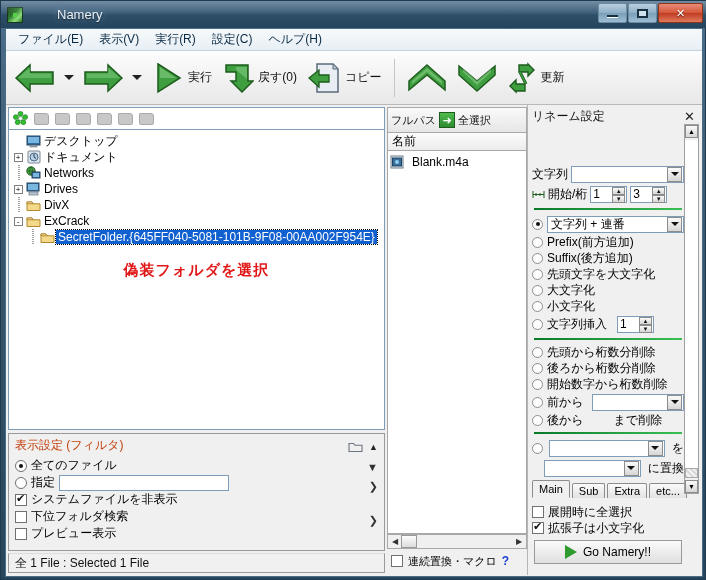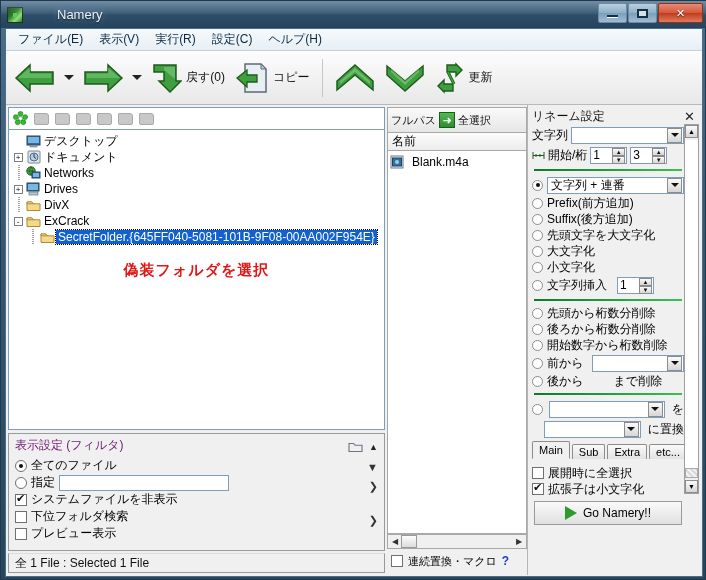--- a/index.html
+++ b/index.html
@@ -117,21 +117,21 @@
   #red-note {
     color:#e11818; font-size:15px; font-weight:bold; text-align:center;
     margin-top:16px; letter-spacing:1px;
   }
 
   
   #disp-box {
     height:118px; margin-top:3px; background:#f0f0f0;
     border:1px solid #9a9a9a; position:relative; padding:3px 6px;
   }
-  #disp-box .title { font-size:12px; color:#701a75; margin-bottom:3px; }
+  #disp-box .title { font-size:12px; color:#c2410c; margin-bottom:3px; }
   .opt-row { display:flex; align-items:center; gap:4px; height:17px; font-size:12px; }
   .radio { width:12px;height:12px;border-radius:50%;border:1px solid #707070;background:#fff;flex:none;position:relative; }
   .radio.on::after { content:"";position:absolute;left:3px;top:3px;width:4px;height:4px;border-radius:50%;background:#111; }
   .cbx { width:12px;height:12px;border:1px solid #707070;background:#fff;flex:none;position:relative; }
   .cbx.on::after { content:"✔";position:absolute;left:0px;top:-3px;font-size:11px;color:#111;line-height:13px; }
   #spec-input { width:170px;height:16px;border:1px solid #7f9db9;background:#fff; }
   .side-arrow { position:absolute;right:6px;font-size:11px;color:#333; }
 
   #statusbar {
     height:20px; background:#f0f0f0; border:1px solid #9a9a9a; border-top:1px solid #dcdcdc;
@@ -242,20 +242,27 @@
       <div class="tb-btn">
         <svg class="icon" width="42" height="34" viewBox="0 0 42 34">
           <polygon points="40,17 26,4 26,11 3,11 3,23 26,23 26,30" fill="#3f9e3f" stroke="#1d5c1d" stroke-width="1.5"></polygon>
           <polygon points="38,17 26,6.5 26,12.5 5,12.5 5,17 38,17" fill="#78c878" opacity=".6"></polygon>
         </svg>
       </div>
       <div class="caret-btn">
           <span class="caret"></span>
         </div>
 
+      <div class="tb-btn">
+        <svg class="icon" width="34" height="34" viewBox="0 0 34 34">
+          <polygon points="8,3 30,17 8,31" fill="#3f9e3f" stroke="#1d5c1d" stroke-width="1.5"></polygon>
+          <polygon points="10,6 26,17 10,17" fill="#86cf86" opacity=".6"></polygon>
+        </svg>
+        <span class="tb-label">実行</span>
+      </div>
 
       <div class="tb-btn">
         <svg class="icon" width="32" height="34" viewBox="0 0 32 34">
           <path d="M26 4 L26 20 L31 20 L20 31 L9 20 L14 20 L14 11 L4 11 L4 4 Z" fill="#3f9e3f" stroke="#1d5c1d" stroke-width="1.5"></path>
           <path d="M25 6 L25 18 L14 9 L14 6 Z" fill="#86cf86" opacity=".55"></path>
         </svg>
         <span class="tb-label">戻す(0)</span>
       </div>
 
       <div class="tb-btn">
@@ -482,21 +489,21 @@
         </div>
       </div>
 
       <div id="rn-pane">
 
         <div id="rn-head">
           <span class="t">リネーム設定</span>
           <span id="rn-close">✕</span>
         </div>
 
-        <div id="rn-body" style="width:152px;">
+        <div id="rn-body" style="width:152px;margin-top:39px;">
 
           <div class="row">
             <span>文字列</span>
             <span class="combo" style="flex:1;">
               <span class="ctext"></span>
               <span class="cbtn">
                   <i></i>
                 </span>
             </span>
           </div>

